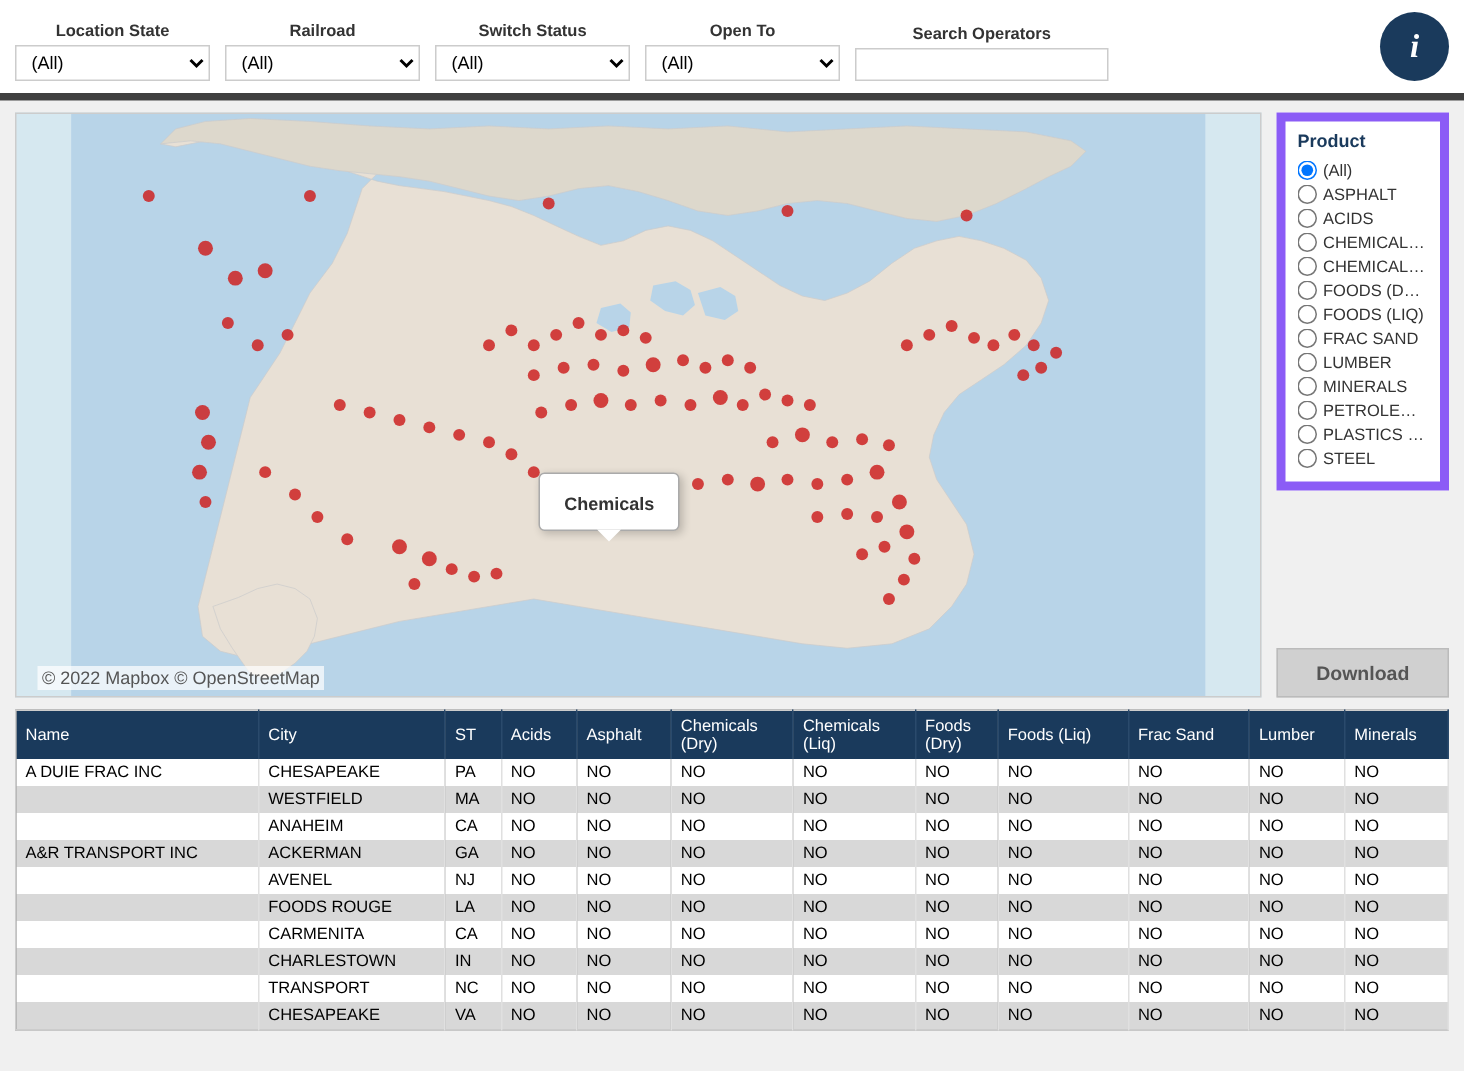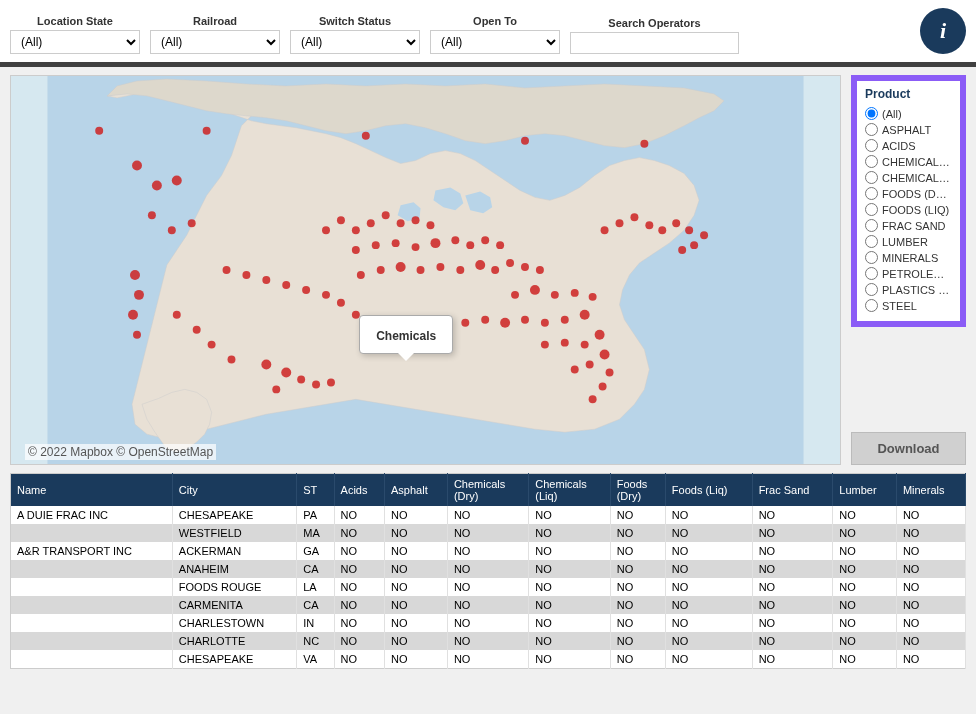--- a/index.html
+++ b/index.html
@@ -518,37 +518,51 @@
           <td>NO</td>
           <td>NO</td>
           <td>NO</td>
           <td>NO</td>
           <td>NO</td>
           <td>NO</td>
           <td>NO</td>
           <td>NO</td>
         </tr>
         <tr>
+          <td></td>
+          <td>ANAHEIM</td>
+          <td>CA</td>
+          <td>NO</td>
+          <td>NO</td>
+          <td>NO</td>
+          <td>NO</td>
+          <td>NO</td>
+          <td>NO</td>
+          <td>NO</td>
+          <td>NO</td>
+          <td>NO</td>
+        </tr>
+        <tr>
           <td>A&amp;R TRANSPORT INC</td>
           <td>ACKERMAN</td>
           <td>GA</td>
           <td>NO</td>
           <td>NO</td>
           <td>NO</td>
           <td>NO</td>
           <td>NO</td>
           <td>NO</td>
           <td>NO</td>
           <td>NO</td>
           <td>NO</td>
         </tr>
         <tr>
           <td></td>
-          <td>ANAHEIM</td>
-          <td>CA</td>
+          <td>AVENEL</td>
+          <td>NJ</td>
           <td>NO</td>
           <td>NO</td>
           <td>NO</td>
           <td>NO</td>
           <td>NO</td>
           <td>NO</td>
           <td>NO</td>
           <td>NO</td>
           <td>NO</td>
         </tr>
@@ -589,21 +603,21 @@
           <td>NO</td>
           <td>NO</td>
           <td>NO</td>
           <td>NO</td>
           <td>NO</td>
           <td>NO</td>
           <td>NO</td>
         </tr>
         <tr>
           <td></td>
-          <td>CHARLOTTE</td>
+          <td>TRANSPORT</td>
           <td>NC</td>
           <td>NO</td>
           <td>NO</td>
           <td>NO</td>
           <td>NO</td>
           <td>NO</td>
           <td>NO</td>
           <td>NO</td>
           <td>NO</td>
           <td>NO</td>

